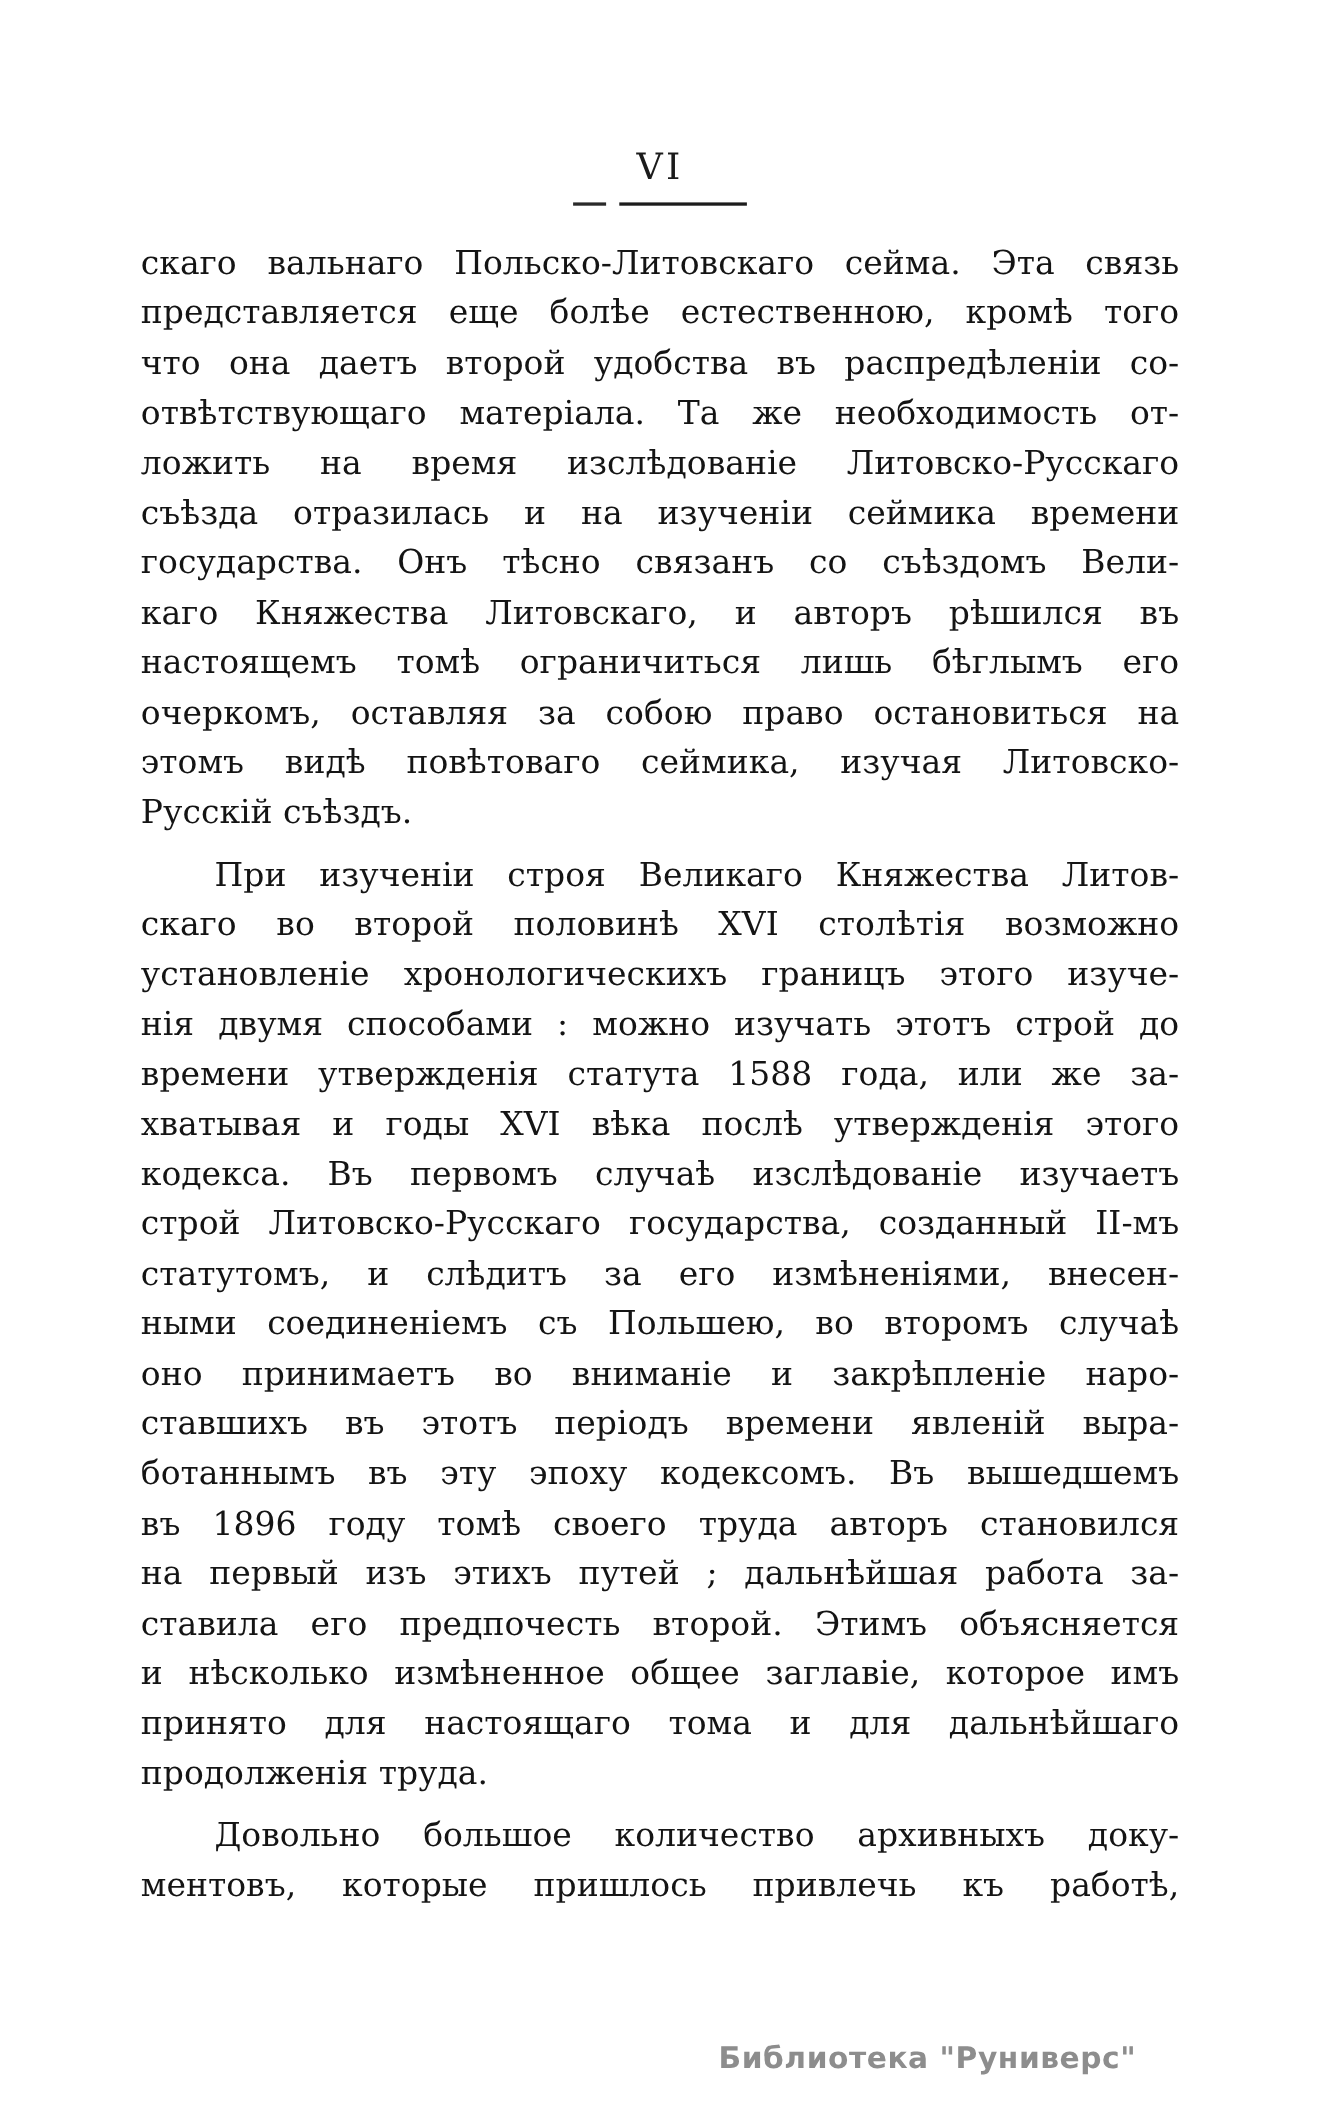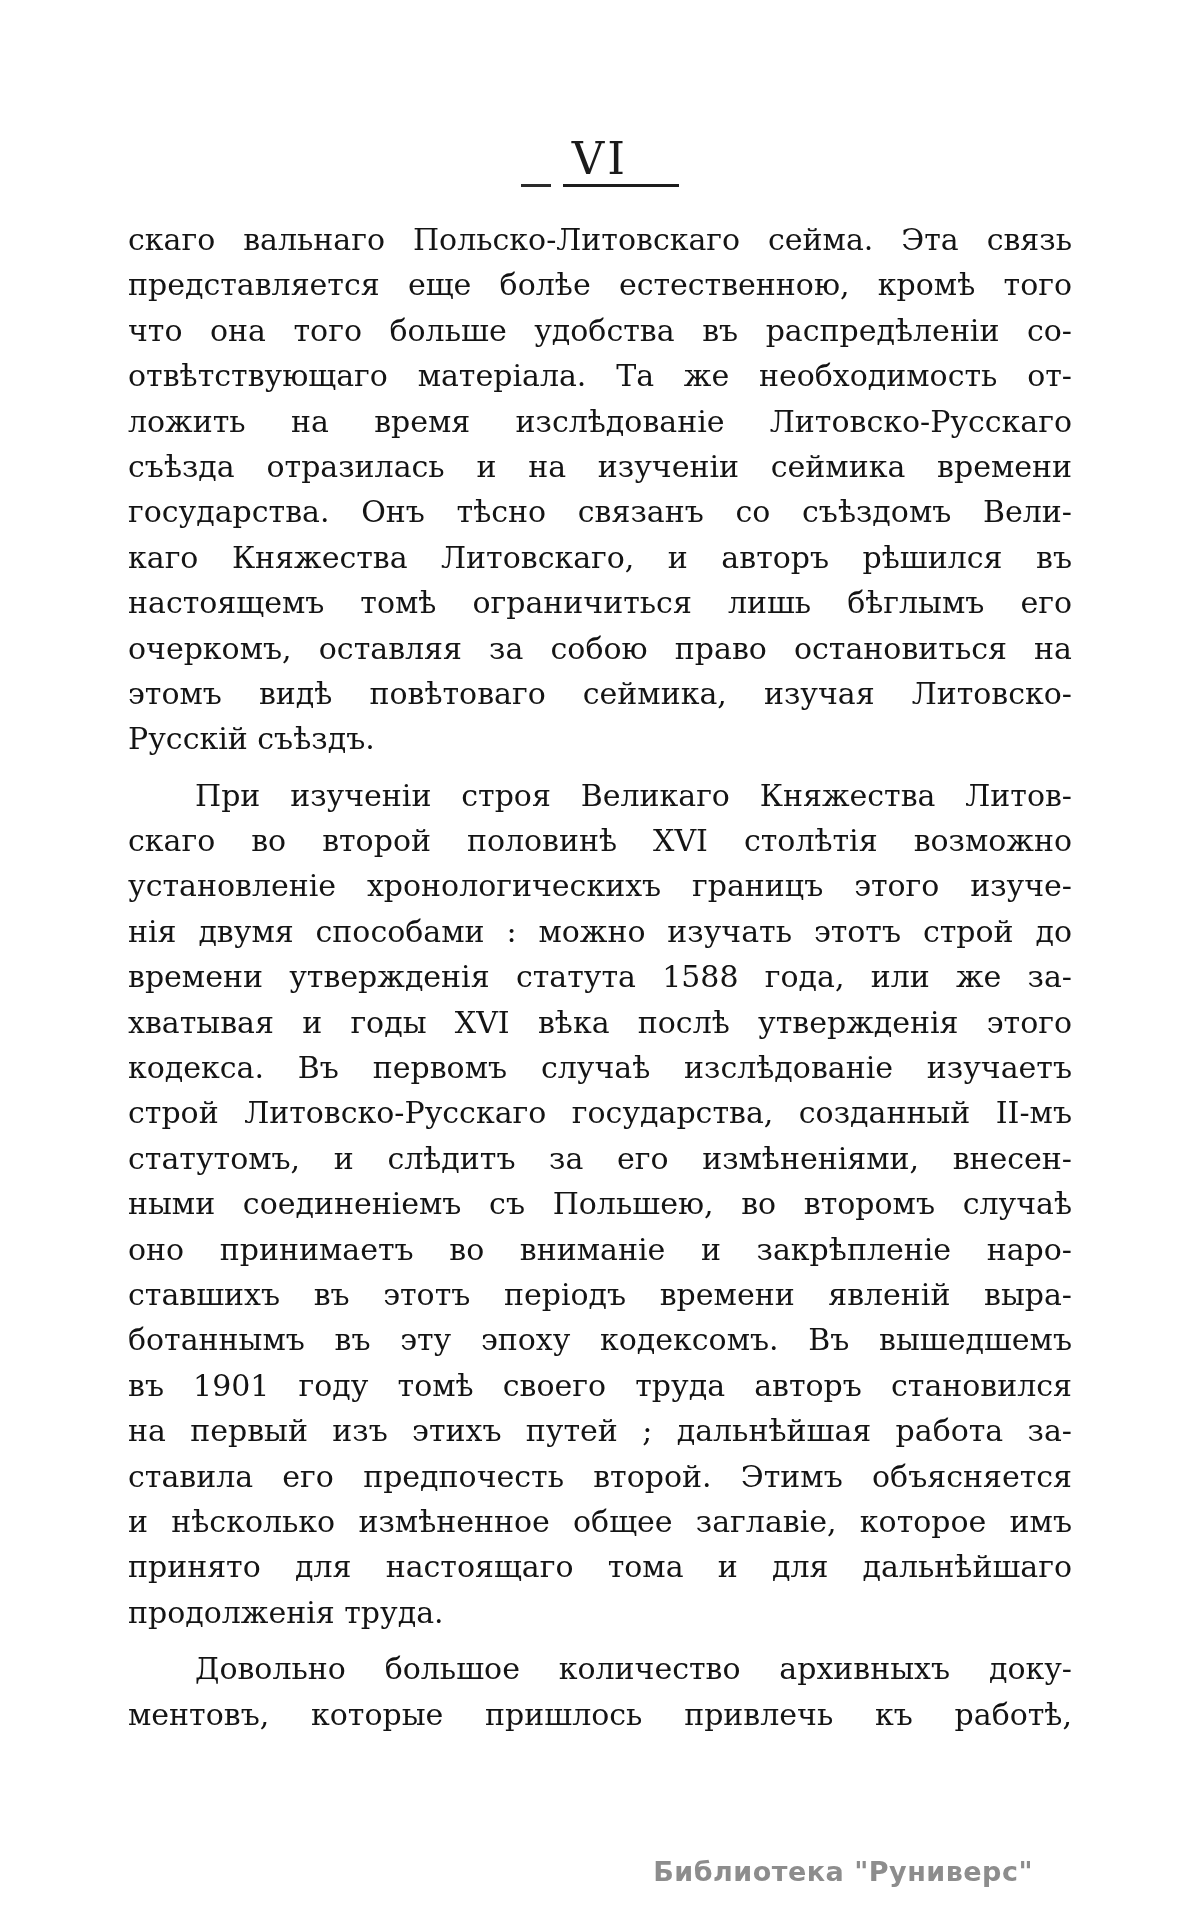--- a/index.html
+++ b/index.html
@@ -16,21 +16,21 @@
     font-family: "DejaVu Serif", "Liberation Serif", serif;
     color: #141414;
   }
   
   #page-number {
     position: absolute;
     top: 132px;
     left: 0;
     width: 1200px;
     text-align: center;
-    font-size: 45px;
+    font-size: 33px;
     font-weight: 500;
     letter-spacing: 3px;
     color: #1b1b1b;
   }
   
   #header-rule {
     position: absolute;
     top: 184px;
     left: 0;
     width: 1200px;
@@ -93,21 +93,21 @@
   <div id="page-number">VI</div>
 
   <div id="header-rule">
     <div class="seg-a"></div>
     <div class="seg-b"></div>
   </div>
 
   <div id="text-block">
       <div class="line">скаго вальнаго Польско-Литовскаго сейма.  Эта связь</div>
       <div class="line">представляется еще болѣе естественною, кромѣ того</div>
-      <div class="line">что она того больше удобства въ распредѣленіи со-</div>
+      <div class="line">что она даетъ второй удобства въ распредѣленіи со-</div>
       <div class="line">отвѣтствующаго матеріала.  Та же необходимость от-</div>
       <div class="line">ложить на время изслѣдованіе Литовско-Русскаго</div>
       <div class="line">съѣзда отразилась и на изученіи сеймика времени</div>
       <div class="line">государства.  Онъ тѣсно связанъ со съѣздомъ Вели-</div>
       <div class="line">каго Княжества Литовскаго, и авторъ рѣшился въ</div>
       <div class="line">настоящемъ томѣ ограничиться лишь бѣглымъ его</div>
       <div class="line">очеркомъ, оставляя за собою право остановиться на</div>
       <div class="line">этомъ видѣ повѣтоваго сеймика, изучая Литовско-</div>
       <div class="line last">Русскій съѣздъ.</div>
       <div class="line indent">При изученіи строя Великаго Княжества Литов-</div>
@@ -116,21 +116,21 @@
       <div class="line">нія двумя способами : можно изучать этотъ строй до</div>
       <div class="line">времени утвержденія статута 1588 года, или же за-</div>
       <div class="line">хватывая и годы XVI вѣка послѣ утвержденія этого</div>
       <div class="line">кодекса.  Въ первомъ случаѣ изслѣдованіе изучаетъ</div>
       <div class="line">строй Литовско-Русскаго государства, созданный II-мъ</div>
       <div class="line">статутомъ, и слѣдитъ за его измѣненіями, внесен-</div>
       <div class="line">ными соединеніемъ съ Польшею, во второмъ случаѣ</div>
       <div class="line">оно принимаетъ во вниманіе и закрѣпленіе наро-</div>
       <div class="line">ставшихъ въ этотъ періодъ времени явленій выра-</div>
       <div class="line">ботаннымъ въ эту эпоху кодексомъ.  Въ вышедшемъ</div>
-      <div class="line">въ 1901 году томѣ своего труда авторъ становился</div>
+      <div class="line">въ 1896 году томѣ своего труда авторъ становился</div>
       <div class="line">на первый изъ этихъ путей ; дальнѣйшая работа за-</div>
       <div class="line">ставила его предпочесть второй.  Этимъ объясняется</div>
       <div class="line">и нѣсколько измѣненное общее заглавіе, которое имъ</div>
       <div class="line">принято для настоящаго тома и для дальнѣйшаго</div>
       <div class="line last">продолженія труда.</div>
       <div class="line indent">Довольно большое количество архивныхъ доку-</div>
       <div class="line">ментовъ, которые пришлось привлечь къ работѣ,</div>
     </div>
 
   <div id="watermark">Библиотека "Руниверс"</div>

